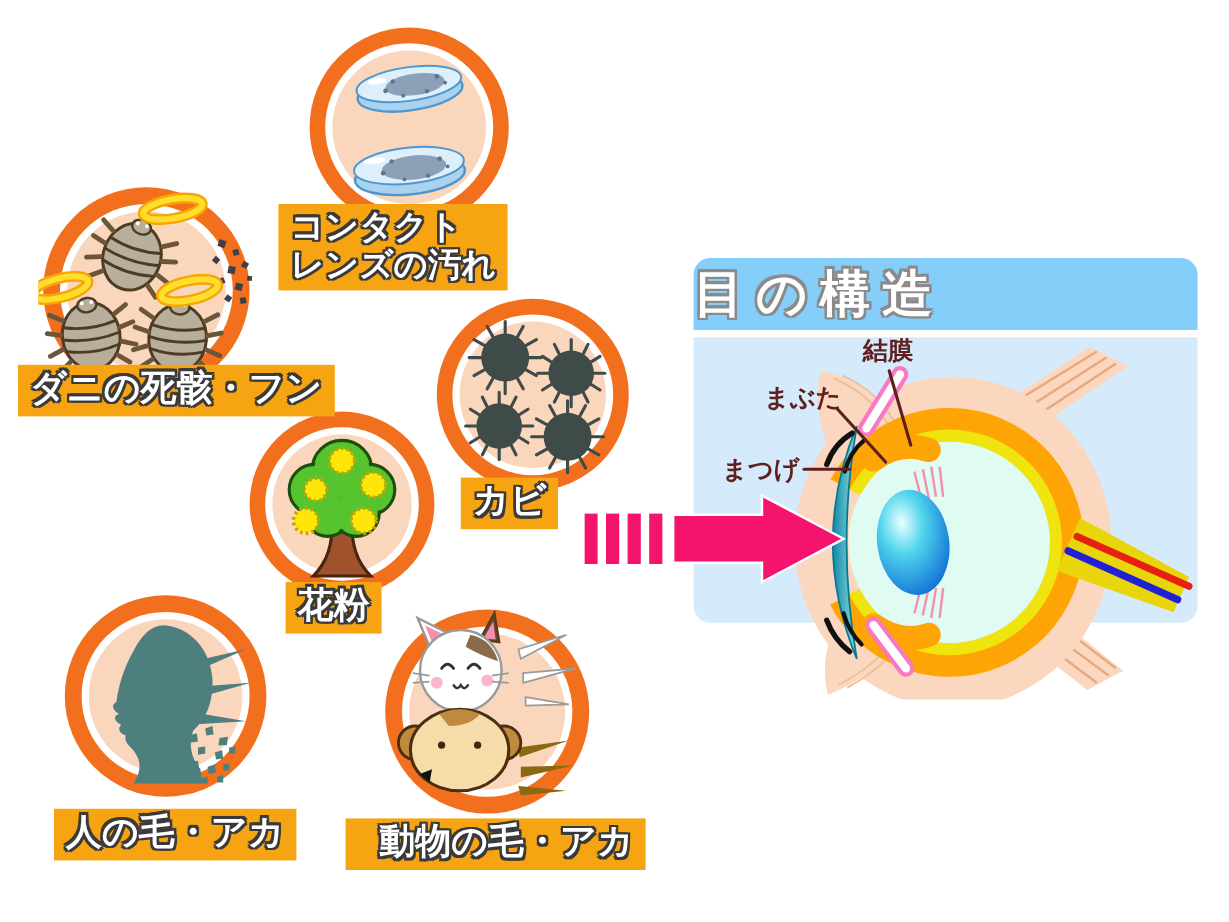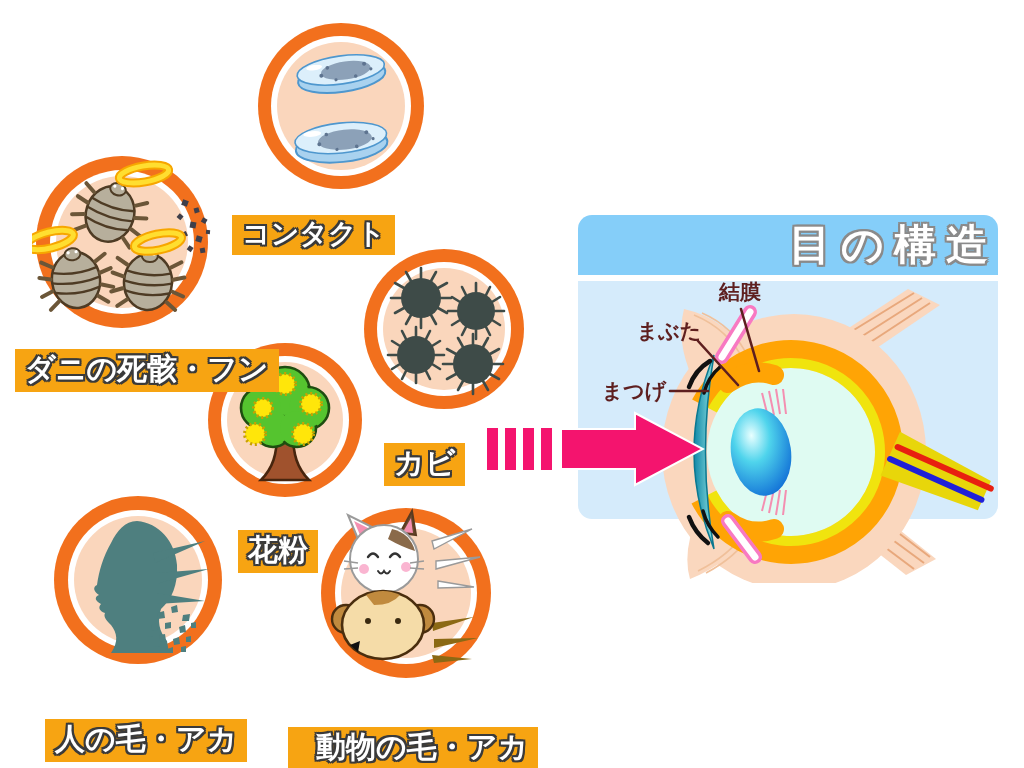--- a/index.html
+++ b/index.html
@@ -22,30 +22,29 @@
     font-size:30px;
     line-height:1.15;
     padding:3px 10px 5px 10px;
     white-space:nowrap;
     text-shadow:
       -2px -2px 0 #3a3a3a, 2px -2px 0 #3a3a3a,
       -2px  2px 0 #3a3a3a, 2px  2px 0 #3a3a3a,
       -2px  0   0 #3a3a3a, 2px  0   0 #3a3a3a,
        0   -2px 0 #3a3a3a, 0    2px 0 #3a3a3a;
     z-index:5;
-    margin-top:45px;
   }
   .tag.two{font-size:28px;}
   
   .panel{position:absolute;left:578px;top:215px;width:420px;height:368px;z-index:1;}
   .panel-header{
     position:absolute;left:0;top:0;width:420px;height:60px;
     background:var(--panel-header,#85CEF9);
     border-radius:14px 14px 0 0;
-    display:flex;align-items:center;justify-content:flex-end;
+    display:flex;align-items:center;justify-content:flex-start;
   }
   .panel-title{
     color:#ffffff;font-size:42px;font-weight:bold;letter-spacing:10px;
     text-shadow:
       -2px -2px 0 #8a8a8a, 2px -2px 0 #8a8a8a,
       -2px  2px 0 #8a8a8a, 2px  2px 0 #8a8a8a,
       -2px  0   0 #8a8a8a, 2px  0   0 #8a8a8a,
        0   -2px 0 #8a8a8a, 0    2px 0 #8a8a8a;
   }
   .panel-body{
@@ -86,20 +85,21 @@
       <circle cx="26" cy="-5" r="2" fill="#5E7490"></circle>
         <circle cx="32" cy="2" r="1.6" fill="#5E7490"></circle>
       <circle cx="15" cy="8" r="1.8" fill="#5E7490"></circle>
         <circle cx="-5" cy="9" r="1.6" fill="#5E7490"></circle>
       <ellipse cx="-28" cy="-9" rx="9" ry="2.8" fill="#ffffff"></ellipse>
     </g>
   </svg>
 </div>
 <div class="tag two" style="left:232px;top:170px;">
   <div>コンタクト</div>
+  <div>レンズの汚れ</div>
 </div>
 
 <div class="cause" style="left:32px;top:152px;">
   <svg width="180" height="180" viewBox="0 0 180 180">
     <circle class="ring" cx="90" cy="90" r="86"></circle>
     <circle class="ringgap" cx="90" cy="90" r="72"></circle>
     <circle class="cfill" cx="90" cy="90" r="66"></circle>
 
     <g fill="#3F3F4A">
       <rect x="150" y="48" width="6" height="6" transform="rotate(20 153 51)"></rect>

